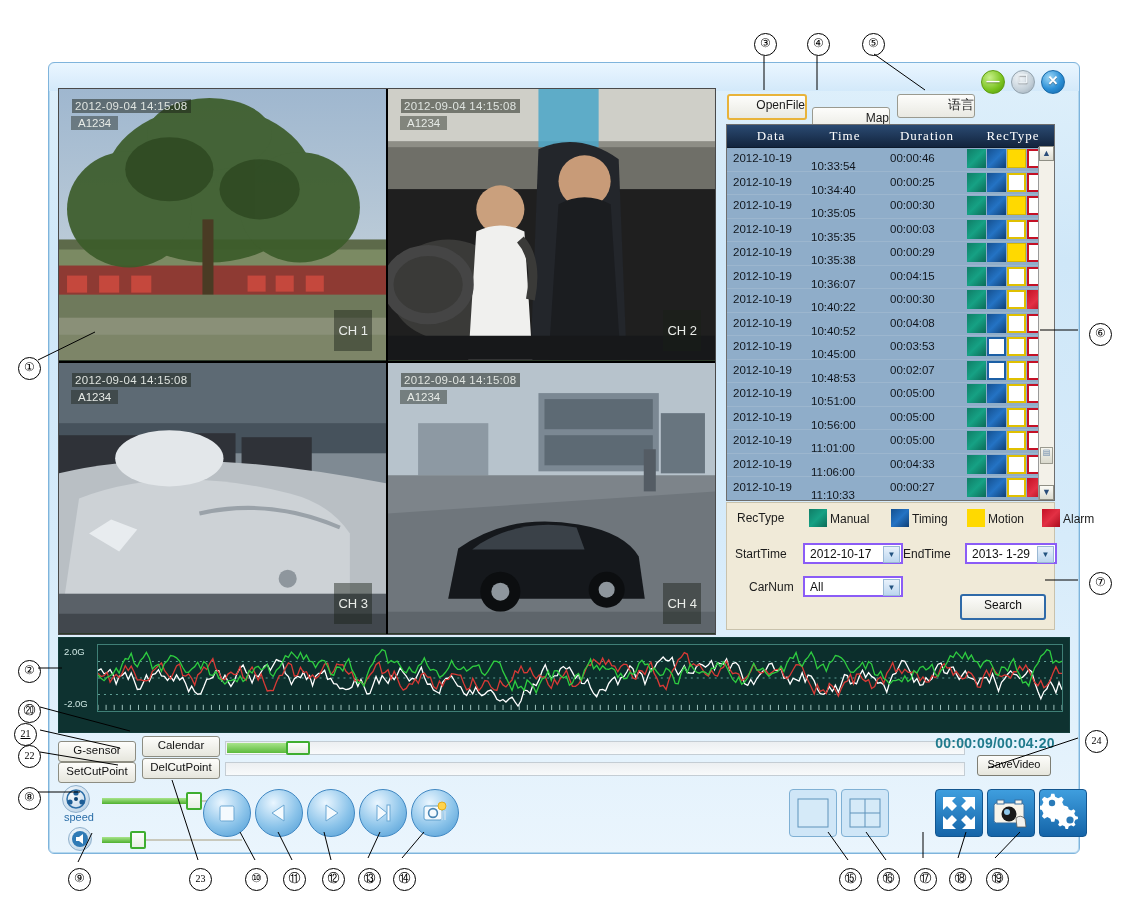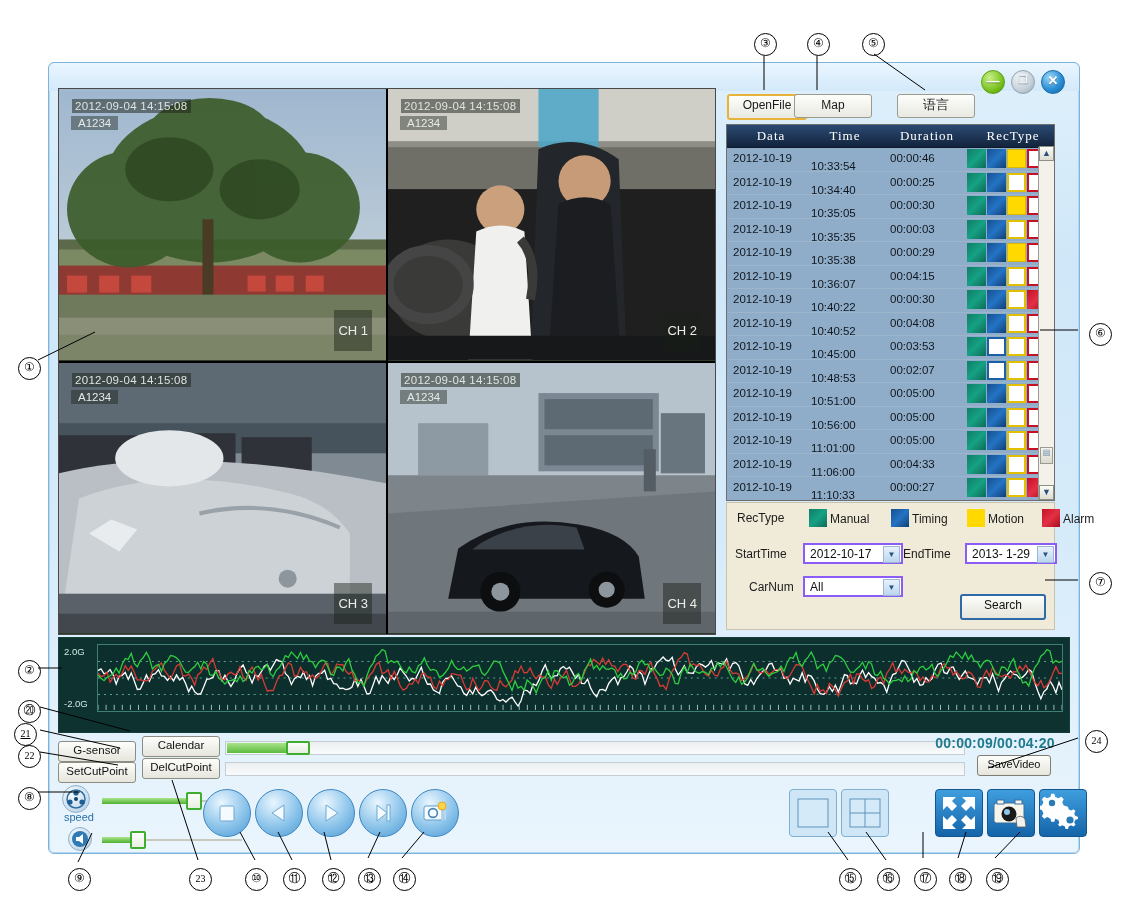--- a/index.html
+++ b/index.html
@@ -48,23 +48,23 @@
   #readout span{position:absolute;}
   .rx{left:86px;color:#ffffff;} .ry{left:175px;color:#e0564e;}
   .rz{left:272px;color:#3ddc54;} .rs{left:380px;color:#ffffff;}
   .rsu{left:435px;color:#e0564e;} .rt{left:470px;color:#ffffff;}
   .rtu{left:527px;color:#e0564e;}
 
   
   #rightpanel{position:absolute;left:672px;top:25px;width:347px;height:545px;}
   .topbtn{position:absolute;top:6px;height:22px;background:linear-gradient(180deg,#fdfdfb,#e9e9e2);
           border:1px solid #9a9a8f;border-radius:3px;font-size:12px;color:#1a1a1a;
-          text-align:center;line-height:20px;cursor:pointer;}
+          text-align:right;line-height:20px;cursor:pointer;}
   #btn-openfile{left:6px;width:76px;border:2px solid #e8b33a;line-height:18px;}
-  #btn-map{left:73px;width:76px;}
+  #btn-map{left:91px;width:76px;margin-top:13px;}
   #btn-lang{left:176px;width:76px;font-size:13px;}
 
   #listbox{position:absolute;left:5px;top:36px;width:327px;height:375px;
            border:1px solid #6e6e6e;background:#8fadc9;overflow:hidden;}
   #lhead{height:22px;background:linear-gradient(180deg,#2b4a72,#12243d);color:#fff;
          position:relative;border-bottom:1px solid #0c1a2c;}
   #lhead div{position:absolute;top:3px;font-size:13px;font-family:"Liberation Serif",serif;
              text-align:center;letter-spacing:1px;}
   .h-data{left:4px;width:80px;} .h-time{left:86px;width:64px;}
   .h-dur{left:152px;width:96px;} .h-rec{left:250px;width:72px;}

